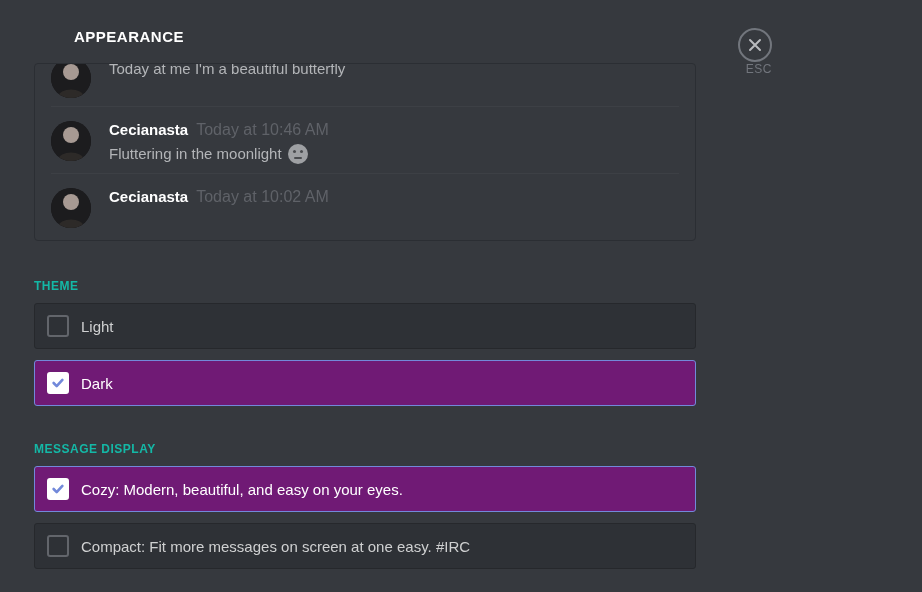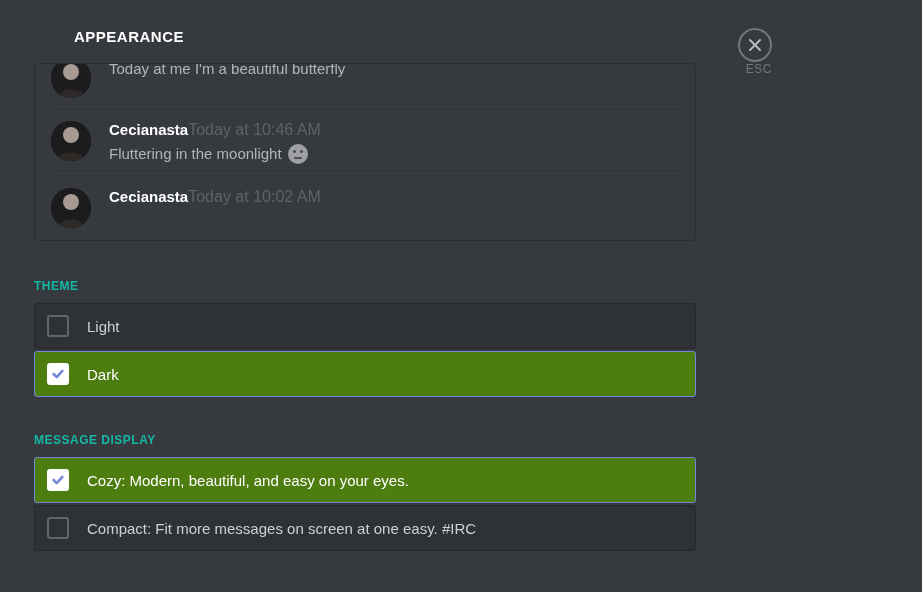--- a/index.html
+++ b/index.html
@@ -74,21 +74,21 @@
     flex-shrink: 0;
     margin-right: 18px;
     overflow: hidden;
     display: block;
   }
   .avatar svg { width: 100%; height: 100%; display: block; }
   .msg-body { flex: 1; min-width: 0; }
   .msg-header {
     display: flex;
     align-items: baseline;
-    gap: 0;
+    gap: 8px;
     margin-bottom: 4px;
   }
   .username {
     color: #fff;
     font-weight: 600;
     font-size: 15px;
   }
   .timestamp {
     color: #5f6268;
     font-size: 16px;
@@ -118,30 +118,30 @@
     font-size: 12px;
     font-weight: 700;
     color: #14b8a6;
     letter-spacing: 0.5px;
     margin-bottom: 10px;
   }
   .option-group { margin-bottom: 36px; }
   .option {
     display: flex;
     align-items: center;
-    gap: 18px;
+    gap: 12px;
     background: #2e3136;
     border: 1px solid #26282c;
     border-radius: 3px;
     padding: 11px 12px;
-    margin-bottom: 2px;
+    margin-bottom: 11px;
     cursor: pointer;
   }
   .option.selected {
-    background: #4d7c0f;
+    background: #701a75;
     border-color: #7289da;
   }
   .checkbox {
     width: 22px; height: 22px;
     border: 2px solid #62656b;
     border-radius: 3px;
     flex-shrink: 0;
     display: flex; align-items: center; justify-content: center;
     background: transparent;
   }

